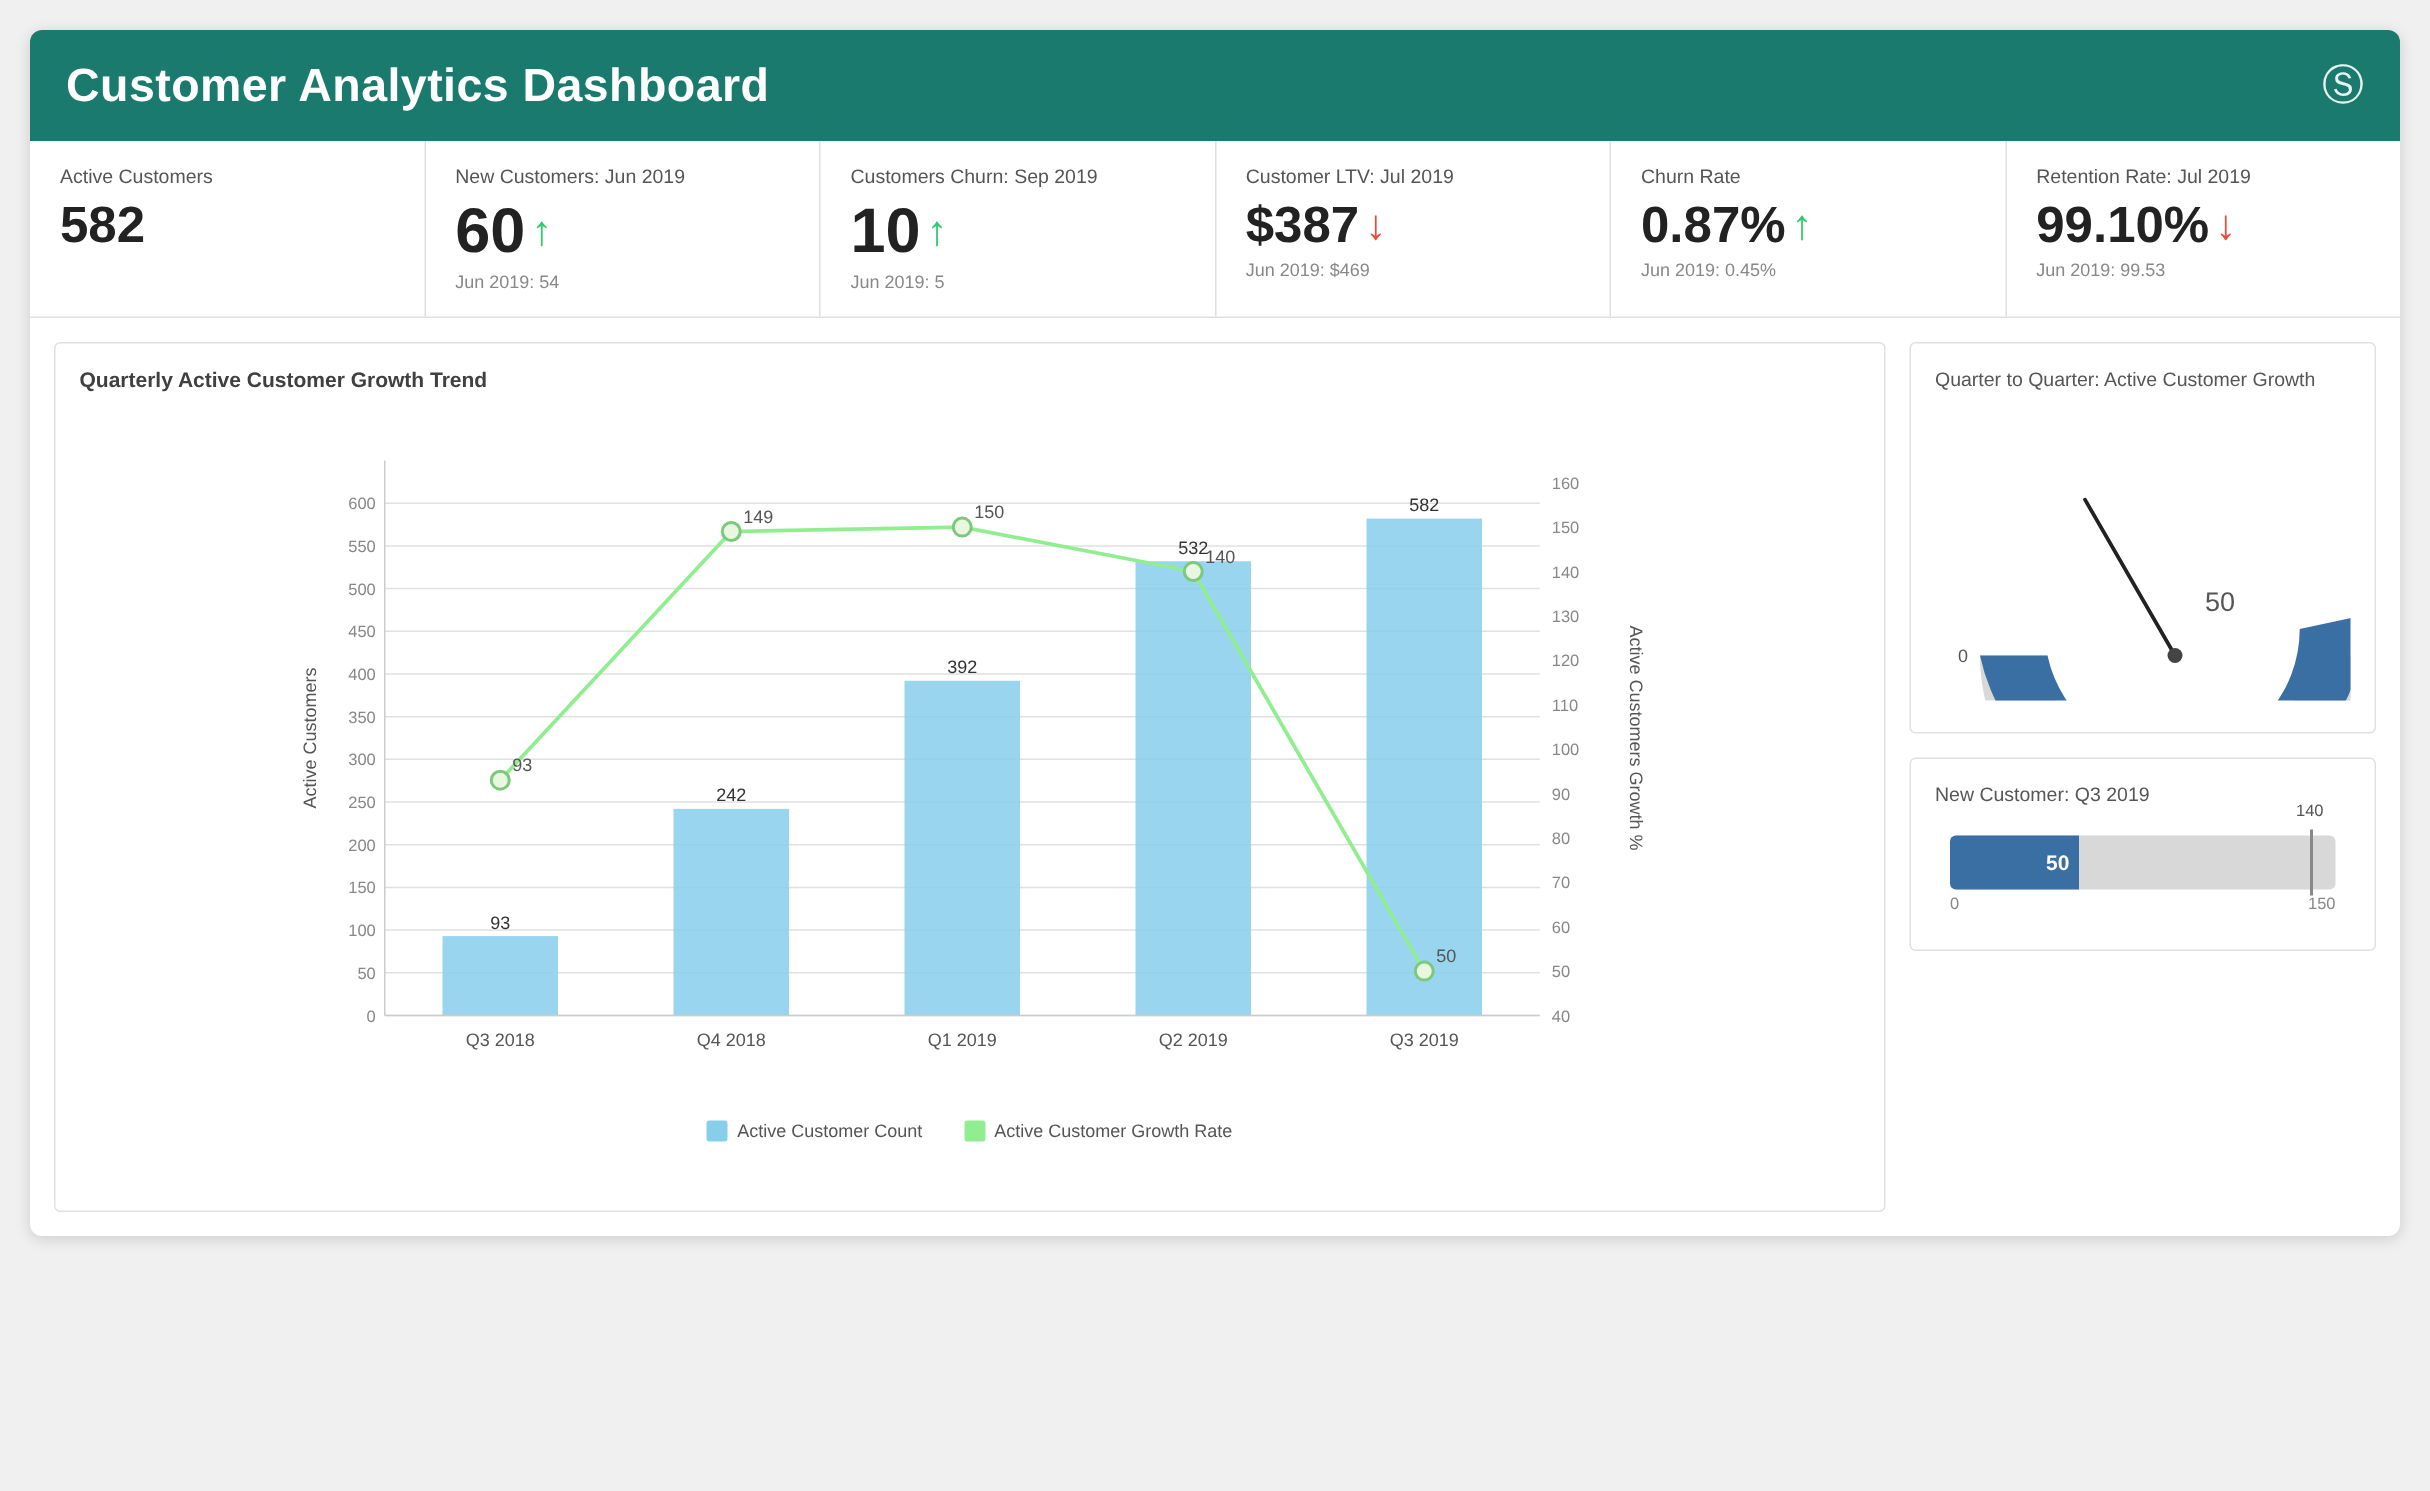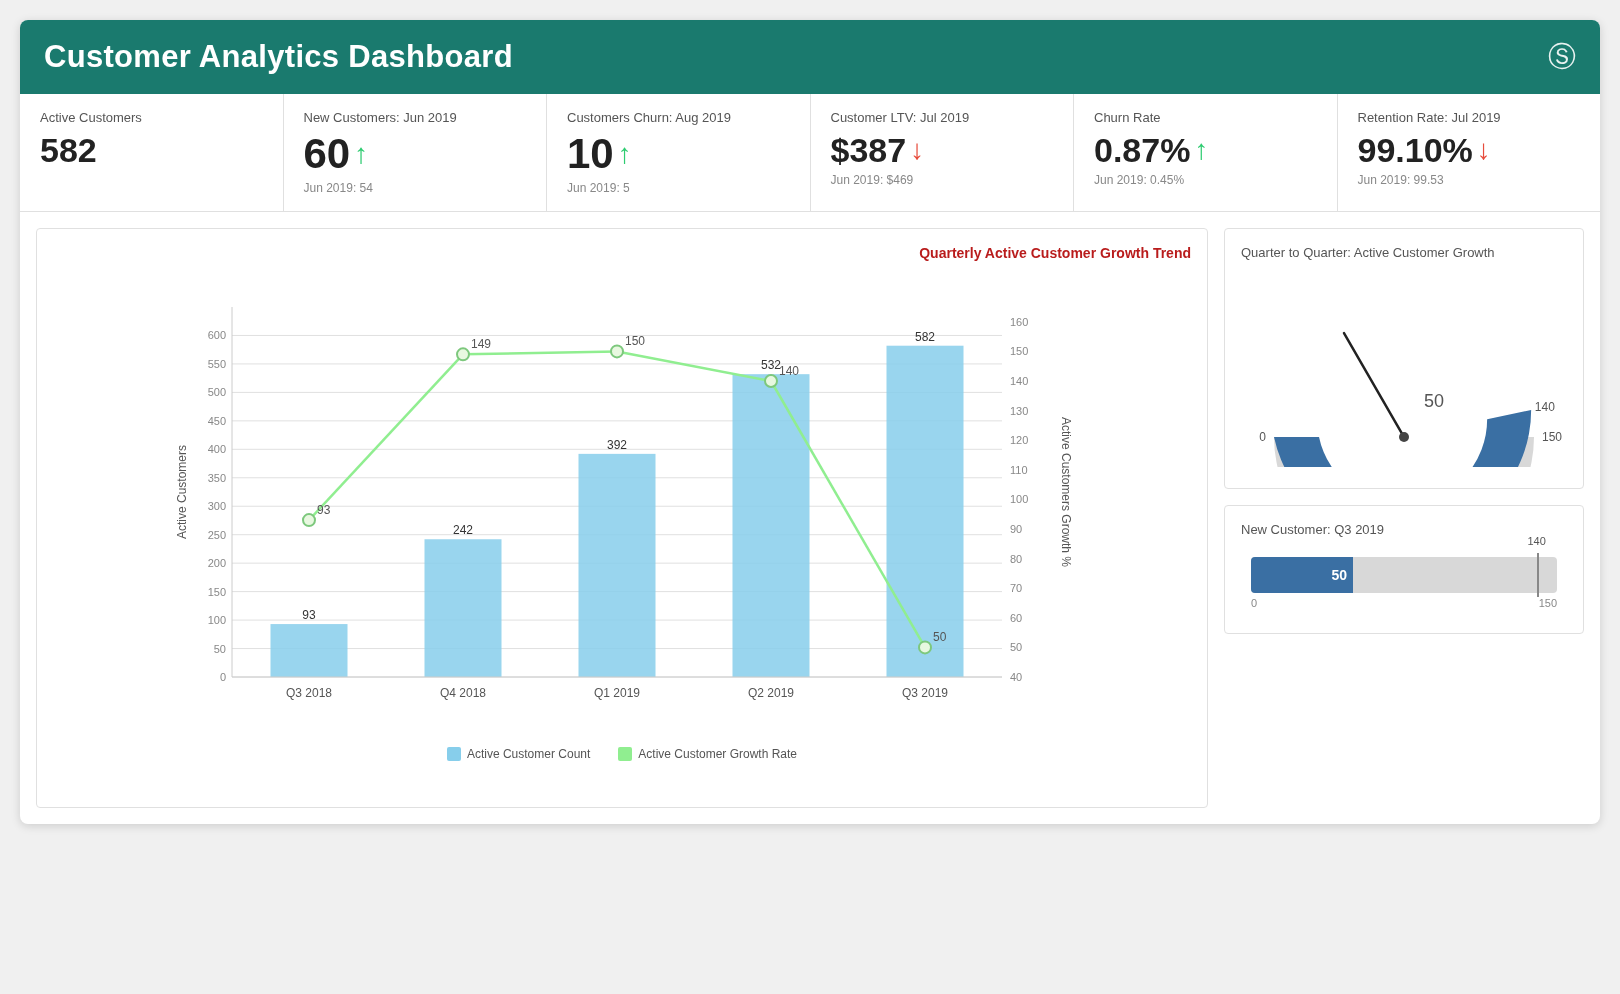--- a/index.html
+++ b/index.html
@@ -75,26 +75,25 @@
     .chart-area {
       flex: 1;
       border: 1px solid #e0e0e0;
       border-radius: 4px;
       padding: 16px;
       min-height: 580px;
     }
     .chart-title {
       font-size: 14px;
       font-weight: 600;
-      color: #b91c1c;
+      color: #404040;
       margin-bottom: 16px;
-      text-align: right;
     }
     .right-panels {
-      width: 360px;
+      width: 311px;
       display: flex;
       flex-direction: column;
       gap: 16px;
     }
     .panel {
       border: 1px solid #e0e0e0;
       border-radius: 4px;
       padding: 16px;
     }
     .panel-title {
@@ -205,21 +204,21 @@
 
   </div>
       <div class="kpi-card">
     <div class="kpi-label">New Customers: Jun 2019</div>
     <div class="kpi-value" style="font-size:42px">
       60<span class="arrow-up">↑</span>
     </div>
     <div class="kpi-sub">Jun 2019: 54</div>
   </div>
       <div class="kpi-card">
-    <div class="kpi-label">Customers Churn: Aug 2019</div>
+    <div class="kpi-label">Customers Churn: Sep 2019</div>
     <div class="kpi-value" style="font-size:42px">
       10<span class="arrow-up">↑</span>
     </div>
     <div class="kpi-sub">Jun 2019: 5</div>
   </div>
       <div class="kpi-card">
     <div class="kpi-label">Customer LTV: Jul 2019</div>
     <div class="kpi-value" style="font-size:34px">
       $387<span class="arrow-down">↓</span>
     </div>

